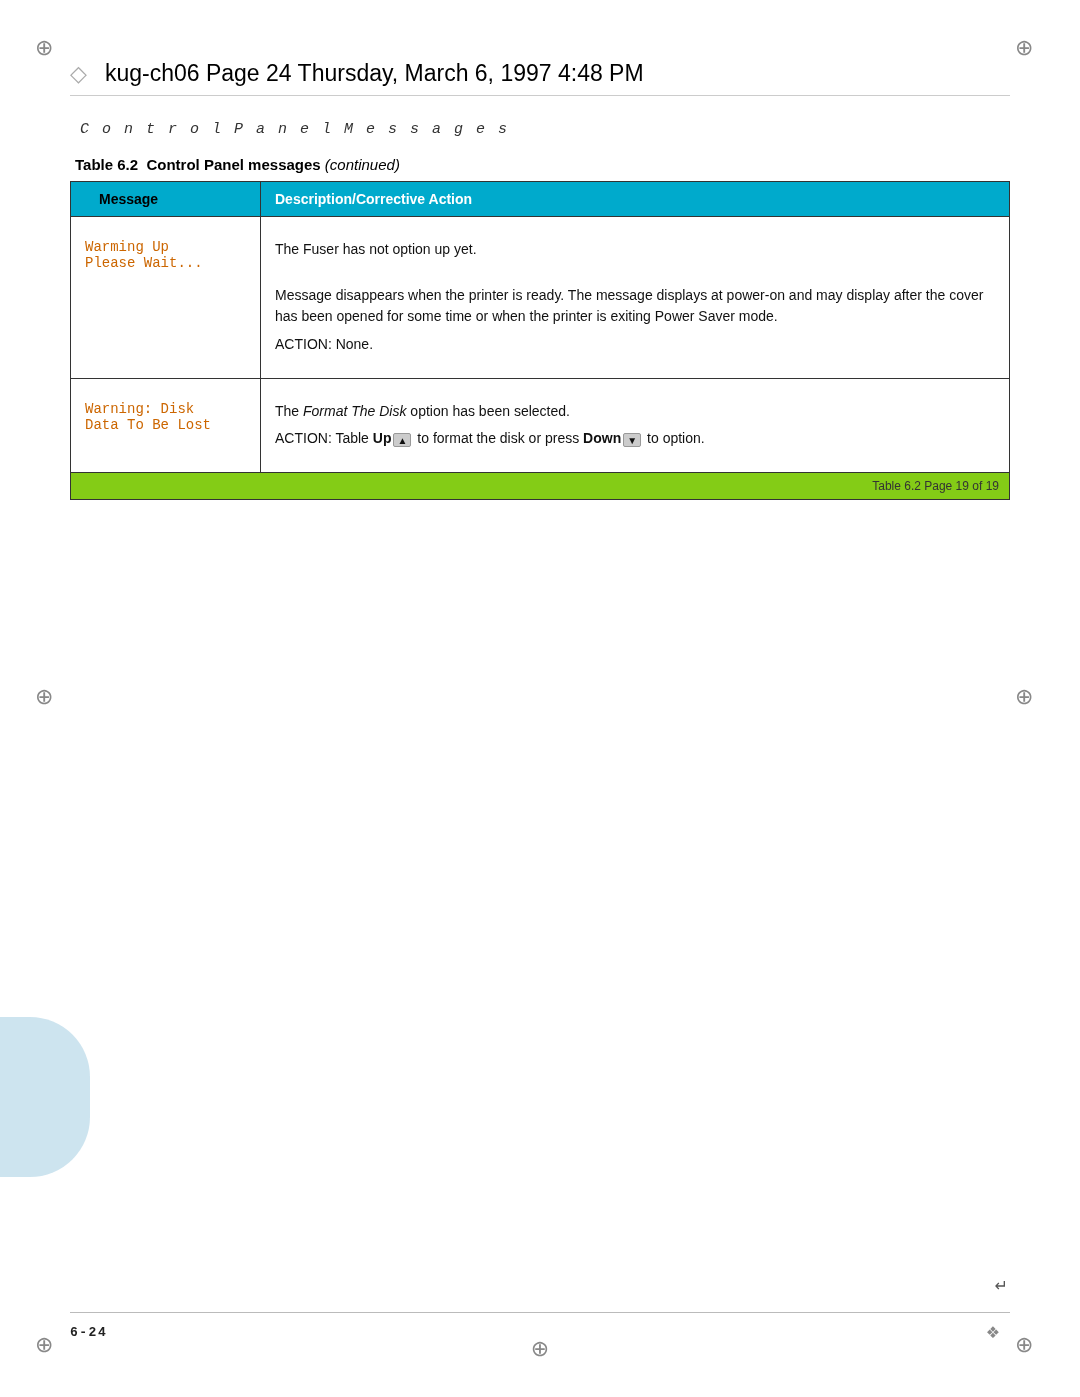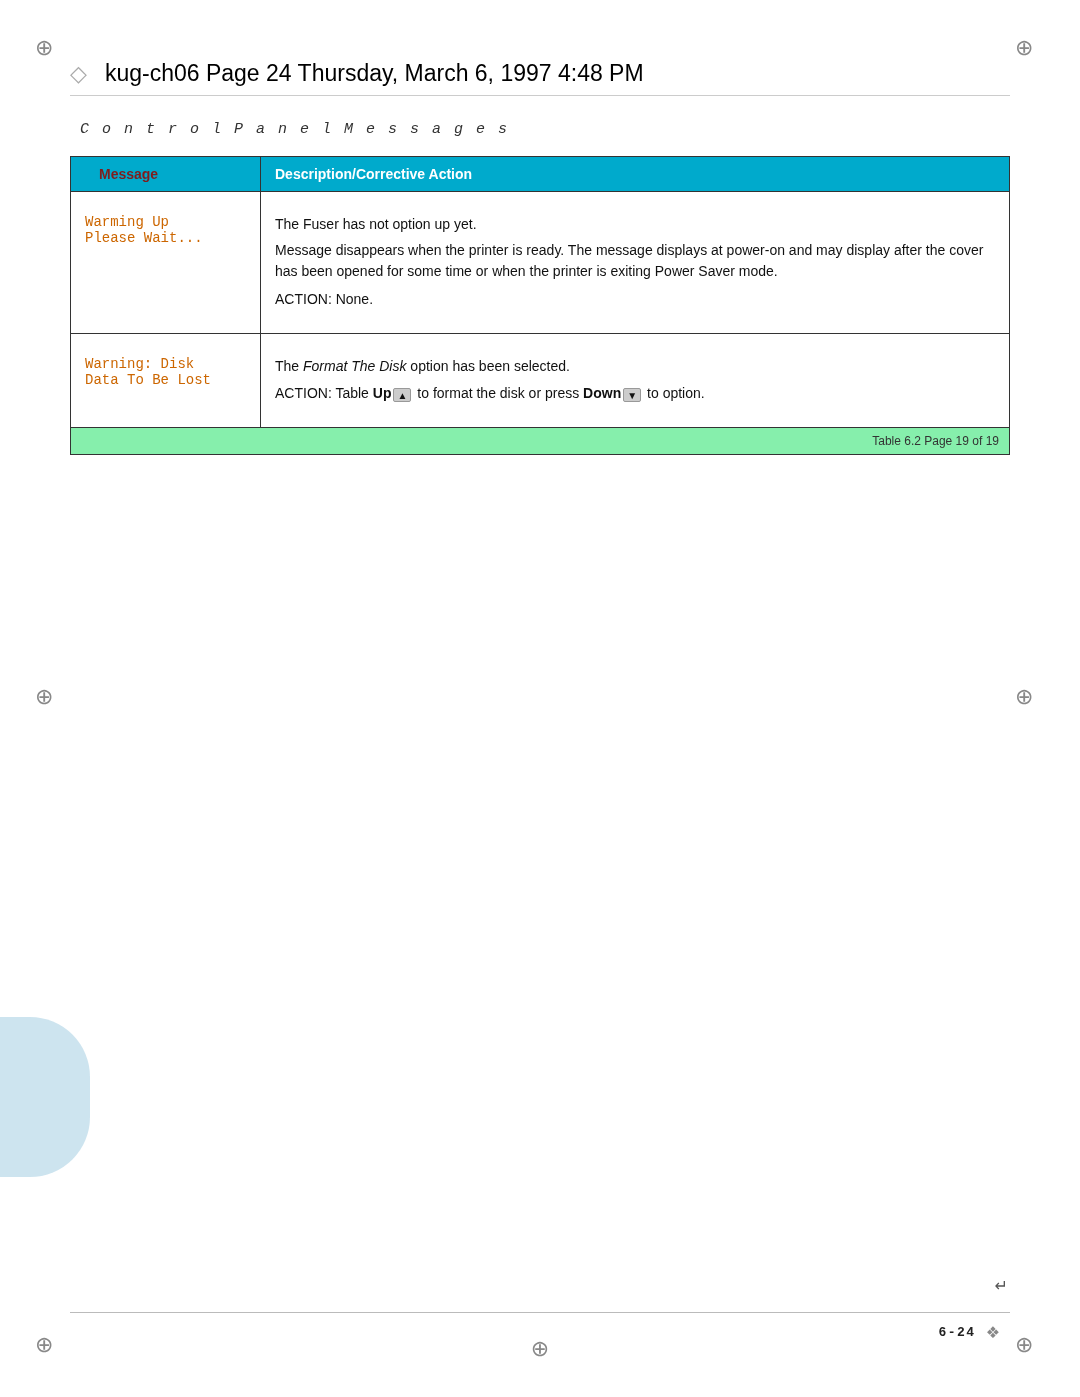--- a/index.html
+++ b/index.html
@@ -143,31 +143,31 @@
     }
 
     .table-footer {
       text-align: right;
       font-family: Arial, Helvetica, sans-serif;
       font-size: 12px;
       color: #333;
       padding: 6px 10px;
       border: 1.5px solid #333;
       border-top: none;
-      background: #86efac;
+      background: #84cc16;
     }
 
     .page-footer {
       position: absolute;
       bottom: 55px;
       left: 70px;
       right: 70px;
       display: flex;
       align-items: center;
-      justify-content: flex-end;
+      justify-content: space-between;
       border-top: 1px solid #bbb;
       padding-top: 10px;
     }
 
     .footer-text {
       font-family: 'Courier New', Courier, monospace;
       font-size: 13px;
       letter-spacing: 1.5px;
       color: #222;
     }
@@ -246,38 +246,41 @@
 
   <div class="blue-blob"></div>
 
   <div class="header-line">
     <span class="header-diamond">◇</span>
     <span class="header-title">kug-ch06  Page 24  Thursday, March 6, 1997  4:48 PM</span>
   </div>
 
   <div class="section-title">C o n t r o l   P a n e l   M e s s a g e s</div>
 
+  <div class="table-caption">
+    <strong><span>Table 6.2</span>&nbsp;&nbsp;<span>Control Panel messages</span></strong>&nbsp;<em><span>(continued)</span></em>
+  </div>
 
   <table class="main-table">
     <thead>
       <tr>
-        <th class="msg-col" style="color:#7f1d1d; font-size:14px;padding-left:28px;">Message</th>
+        <th class="msg-col" style="color:#000000; font-size:14px;padding-left:28px;">Message</th>
         <th>Description/Corrective Action</th>
       </tr>
     </thead>
     <tbody>
 
       <tr>
         <td class="msg-col">
           <span>Warming Up</span><br>
           <span>Please Wait...</span>
         </td>
         <td class="desc-col">
           <div>The Fuser has not option up yet.</div>
-          <div style="margin-top:4px;">Message disappears when the printer is ready. The message displays at power-on and may display after the cover has been opened for some time or when the printer is exiting Power Saver mode.</div>
+          <div style="margin-top:24px;">Message disappears when the printer is ready. The message displays at power-on and may display after the cover has been opened for some time or when the printer is exiting Power Saver mode.</div>
           <div class="action-line">ACTION:    None.</div>
         </td>
       </tr>
 
       <tr>
         <td class="msg-col">
           <span>Warning: Disk</span><br>
           <span>Data To Be Lost</span>
         </td>
         <td class="desc-col">

